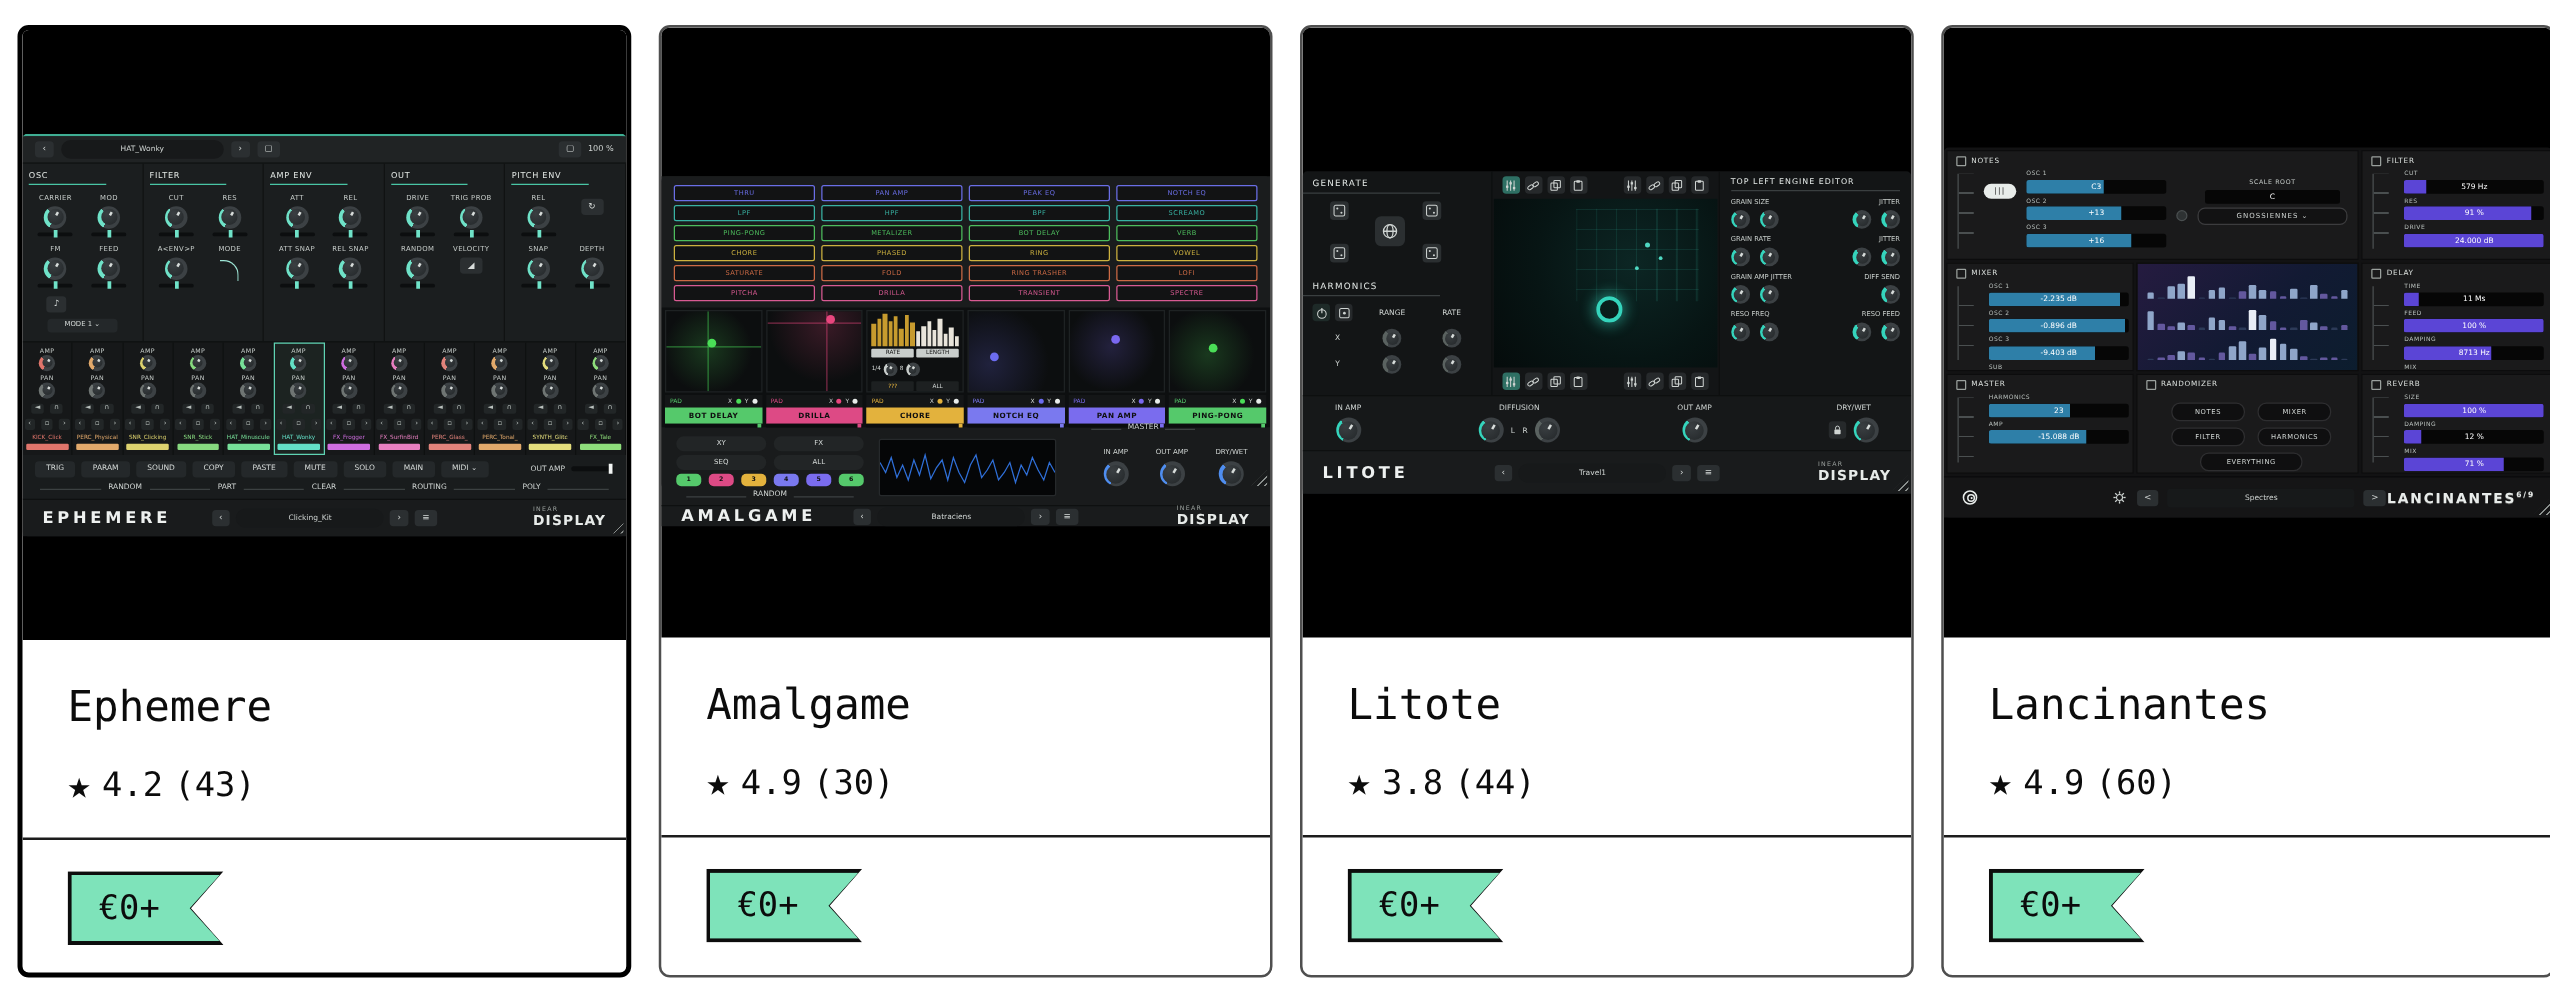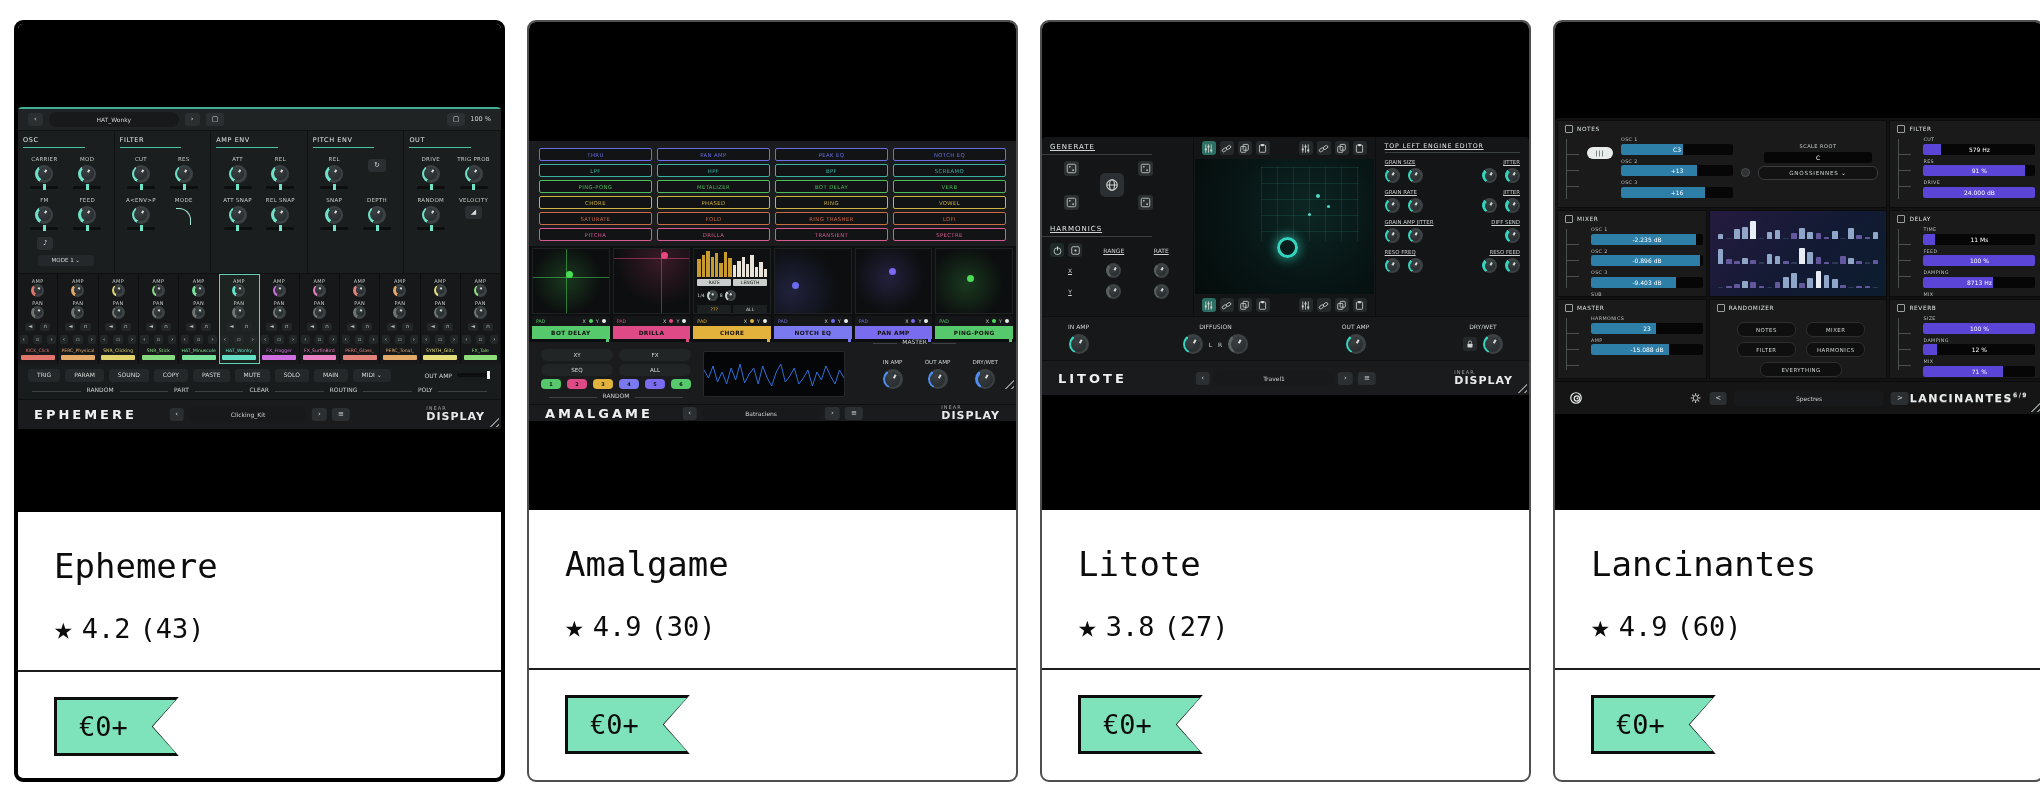--- a/index.html
+++ b/index.html
@@ -118,21 +118,21 @@
     text-align:center;padding:2px 0;}
   .randline{display:flex;align-items:center;gap:5px;font-size:6px;color:#cfd4d2;padding:0 8px;}
   .scope{width:140px;height:44px;background:#050607;border:1px solid #26292b;border-radius:2px;}
   .ama-knobs{display:flex;gap:22px;margin-left:auto;padding-right:6px;}
   .klabeled{display:flex;flex-direction:column;align-items:center;gap:4px;font-size:5.6px;color:#cfd4d2;}
   .masterline{position:absolute;right:60px;bottom:46px;display:flex;align-items:center;gap:5px;
     font-size:6px;color:#cfd4d2;}
 
   
   .p-lit{height:258px;display:flex;flex-direction:column;background:#131516;}
-  .lit-main{display:flex;flex:1;min-height:0;text-decoration:underline;}
+  .lit-main{display:flex;flex:1;min-height:0;}
   .lit-left{width:31%;border-right:1px solid #0d0f0f;display:flex;flex-direction:column;}
   .panel-title{color:#e3e8e6;font-size:7px;letter-spacing:1px;padding:6px 8px 3px;
     border-bottom:1px solid #3a3f40;width:62%;}
   .gen-box{position:relative;height:64px;}
   .gen-chip{position:absolute;width:15px;height:15px;background:#2b2f31;border-radius:3px;
     display:grid;place-items:center;}
   .globe-chip{position:absolute;width:24px;height:24px;background:#2b2f31;border-radius:5px;
     display:grid;place-items:center;}
   .traj-grid{display:grid;grid-template-columns:40px 1fr 1fr;row-gap:6px;padding:6px 8px;
     align-items:center;justify-items:center;font-size:6px;color:#cfd4d2;}
@@ -315,20 +315,52 @@
                 <div class="cell">
                   <div class="cl">REL SNAP</div>
                   <div class="knob k18" style="--arc: #6fe2c8;">
                     <i></i>
                   </div>
                   <div class="mini-slider"></div>
                 </div>
               </div>
             </div>
             <div class="eph-sec">
+              <div class="sec-title">OUT</div>
+              <div class="cellrow">
+                <div class="cell">
+                  <div class="cl">DRIVE</div>
+                  <div class="knob k18" style="--arc: #6fe2c8;">
+                    <i></i>
+                  </div>
+                  <div class="mini-slider"></div>
+                </div>
+                <div class="cell">
+                  <div class="cl">TRIG PROB</div>
+                  <div class="knob k18" style="--arc: #6fe2c8;">
+                    <i></i>
+                  </div>
+                  <div class="mini-slider"></div>
+                </div>
+              </div>
+              <div class="cellrow">
+                <div class="cell">
+                  <div class="cl">RANDOM</div>
+                  <div class="knob k18" style="--arc: #6fe2c8;">
+                    <i></i>
+                  </div>
+                  <div class="mini-slider"></div>
+                </div>
+                <div class="cell">
+                  <div class="cl">VELOCITY</div>
+                  <span class="chip">◢</span>
+                </div>
+              </div>
+            </div>
+            <div class="eph-sec">
               <div class="sec-title">PITCH ENV</div>
               <div class="cellrow">
                 <div class="cell">
                   <div class="cl">REL</div>
                   <div class="knob k18" style="--arc: #6fe2c8;">
                     <i></i>
                   </div>
                   <div class="mini-slider"></div>
                 </div>
                 <div class="cell">
@@ -343,52 +375,20 @@
                     <i></i>
                   </div>
                   <div class="mini-slider"></div>
                 </div>
                 <div class="cell">
                   <div class="cl">DEPTH</div>
                   <div class="knob k18" style="--arc: #6fe2c8;">
                     <i></i>
                   </div>
                   <div class="mini-slider"></div>
-                </div>
-              </div>
-            </div>
-            <div class="eph-sec">
-              <div class="sec-title">OUT</div>
-              <div class="cellrow">
-                <div class="cell">
-                  <div class="cl">DRIVE</div>
-                  <div class="knob k18" style="--arc: #6fe2c8;">
-                    <i></i>
-                  </div>
-                  <div class="mini-slider"></div>
-                </div>
-                <div class="cell">
-                  <div class="cl">TRIG PROB</div>
-                  <div class="knob k18" style="--arc: #6fe2c8;">
-                    <i></i>
-                  </div>
-                  <div class="mini-slider"></div>
-                </div>
-              </div>
-              <div class="cellrow">
-                <div class="cell">
-                  <div class="cl">RANDOM</div>
-                  <div class="knob k18" style="--arc: #6fe2c8;">
-                    <i></i>
-                  </div>
-                  <div class="mini-slider"></div>
-                </div>
-                <div class="cell">
-                  <div class="cl">VELOCITY</div>
-                  <span class="chip">◢</span>
                 </div>
               </div>
             </div>
           </div>
           <div class="eph-chans">
             <div class="strip">
               <div class="cl">AMP</div>
               <div class="knob k13" style="--arc: #e0756b;">
                 <i></i>
               </div>
@@ -1303,21 +1303,21 @@
             </div>
           </div>
           <div class="grip"></div>
         </div>
       </div>
     <div class="info">
       <h3 class="title">Litote</h3>
       <div class="rating">
         <span class="star">★</span>
         <span>3.8</span>
-        <span>(27)</span>
+        <span>(44)</span>
       </div>
     </div>
     <div class="price-row">
       <div class="tag-outer"><span class="tag-inner">€0+</span></div>
     </div>
   </div>
 
   <div class="card">
     <div class="media">
         <div class="plugin p-lan" id="plugin-3">

